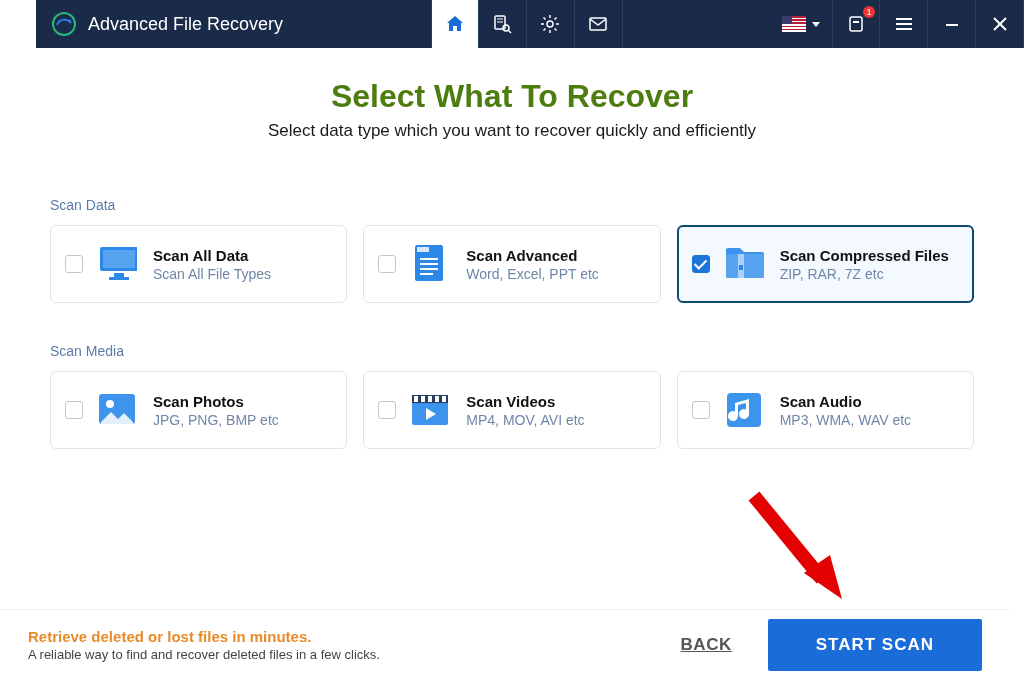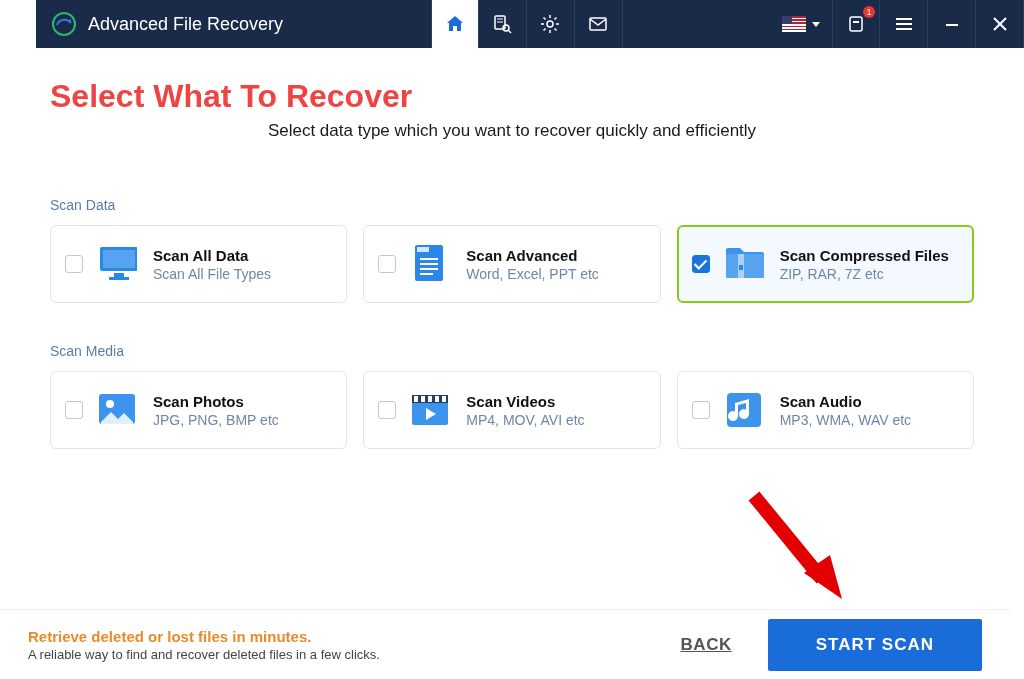--- a/index.html
+++ b/index.html
@@ -16,27 +16,27 @@
 .tb-group .tb-btn:first-child { border-left: 1px solid #2a3d5e; }
 .flag-wrap { display: flex; align-items: center; padding: 0 12px; height: 48px; cursor: pointer; }
 .flag-us { width: 24px; height: 16px; position: relative; background: #b22234; }
 .flag-us::before { content: ""; position: absolute; inset: 0; background: repeating-linear-gradient(#b22234 0 1.6px,#fff 1.6px 3.2px); }
 .flag-us::after { content: ""; position: absolute; left: 0; top: 0; width: 10px; height: 8px; background: #3c3b6e; }
 .caret-down { width: 0; height: 0; border-left: 4px solid transparent; border-right: 4px solid transparent; border-top: 5px solid #fff; margin-left: 6px; }
 .red-badge { position: absolute; top: 6px; right: 4px; background: #e33; color: #fff; font-size: 9px; width: 12px; height: 12px; border-radius: 50%; display: flex; align-items: center; justify-content: center; }
 
 
 .content { padding: 30px 50px 0 50px; }
-.main-title { text-align: left; font-size: 32px; font-weight: 700; margin-bottom: 6px; color: #ef4444; }
+.main-title { text-align: center; font-size: 32px; font-weight: 700; margin-bottom: 6px; color: #4d7c0f; }
 .subtitle { text-align: center; font-size: 17px; color: #1a1a1a; margin-bottom: 56px; }
 .section-label { color: #5b7ba8; font-size: 14px; margin-bottom: 12px; }
 
 .card-row { display: flex; gap: 16px; margin-bottom: 40px; }
 .card { flex: 1; border: 1px solid #e0e4ea; border-radius: 6px; padding: 18px 14px; display: flex; align-items: center; cursor: pointer; }
-.card.selected { border: 2px solid #84cc16; background: #f4f9ff; padding: 17px 13px; }
+.card.selected { border: 2px solid #0c4a6e; background: #f4f9ff; padding: 17px 13px; }
 .chk { width: 18px; height: 18px; border: 1px solid #c0c8d2; border-radius: 3px; margin-right: 14px; flex-shrink: 0; background: #fff; }
 .chk.on { background: #1a75d8; border-color: #1a75d8; position: relative; }
 .chk.on::after { content: ""; position: absolute; left: 4px; top: 1px; width: 5px; height: 10px; border: solid #fff; border-width: 0 2px 2px 0; transform: rotate(45deg); }
 .card-icon { width: 40px; height: 40px; margin-right: 16px; display: flex; align-items: center; justify-content: center; flex-shrink: 0; }
 .text-col { display: flex; flex-direction: column; }
 .card-title { font-weight: 700; font-size: 15px; color: #111; }
 .card-sub { font-size: 14px; color: #6f86a8; margin-top: 2px; }
 
 
 .footer { position: absolute; left: 0; right: 14px; bottom: 0; height: 70px; border-top: 1px solid #eee; display: flex; align-items: center; padding: 0 28px; }

